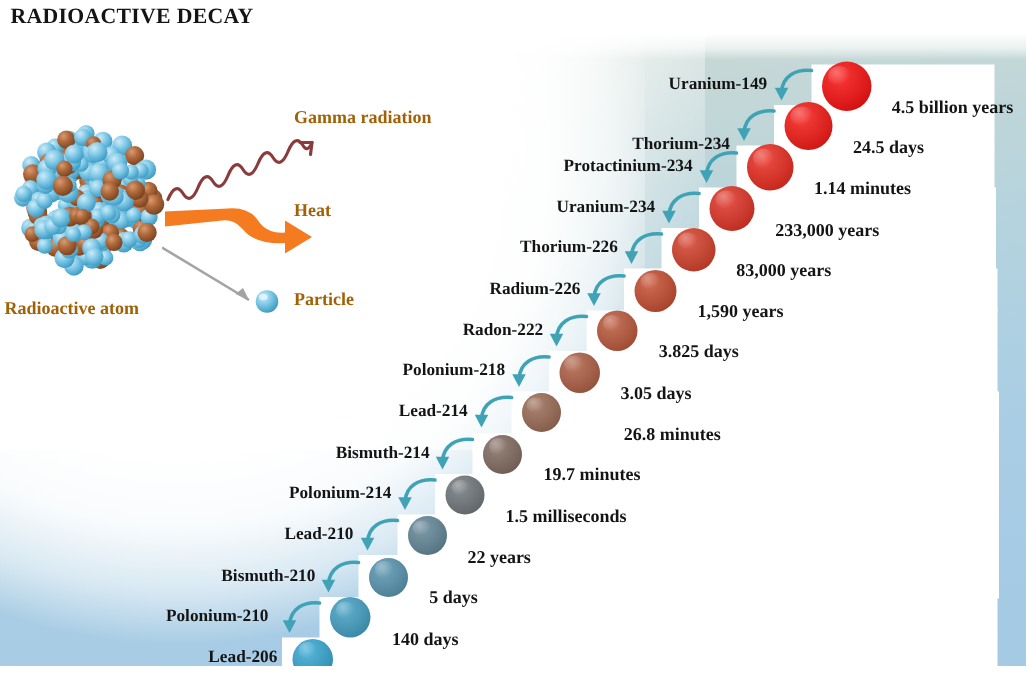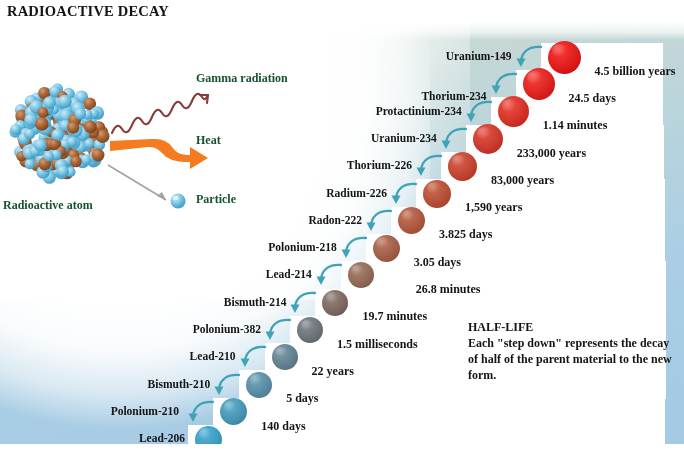--- a/index.html
+++ b/index.html
@@ -73,21 +73,21 @@
     position: absolute;
     left: 4px; top: 78px;
     width: 112px; height: 112px;
   }
   #atom-svg { display: block; }
 
   .left-label {
     position: absolute;
     font-size: 12px;
     font-weight: bold;
-    color: #14532d;
+    color: #a16207;
     white-space: nowrap;
   }
   #label-radioactive-atom { left: 3px;   top: 198px; }
   #label-gamma           { left: 196px; top: 71px; }
   #label-heat            { left: 196px; top: 133px; }
   #label-particle        { left: 196px; top: 192px; }
 
   #emissions-svg {
     position: absolute;
     left: 108px; top: 55px;
@@ -532,21 +532,21 @@
         <path d="M26,3 C15,2 7,7 6,17" fill="none" stroke="#3fa3b5" stroke-width="2.4" stroke-linecap="round"></path>
         <path d="M6,23 L1.5,14.5 L10.5,14.5 Z" fill="#3fa3b5"></path>
       </svg>
       <div class="step-name" style="right: 397.6px; top: 295.7px;">Bismuth-214</div>
       <div class="step-halflife" style="left: 362.4px; top: 309.35px;">19.7 minutes</div>
       <div class="step-circle" style="left: 297px; top: 317px; width: 26px; height: 26px; background: radial-gradient(circle at 36% 30%, rgb(136, 142, 146) 0%, rgb(110, 116, 120) 52%, rgb(84, 90, 94) 100%);"></div>
       <svg class="step-arrow" width="34" height="34" viewBox="0 0 34 34" style="left: 264px; top: 317px;">
         <path d="M26,3 C15,2 7,7 6,17" fill="none" stroke="#3fa3b5" stroke-width="2.4" stroke-linecap="round"></path>
         <path d="M6,23 L1.5,14.5 L10.5,14.5 Z" fill="#3fa3b5"></path>
       </svg>
-      <div class="step-name" style="right: 423px; top: 323px;">Polonium-382</div>
+      <div class="step-name" style="right: 423px; top: 323px;">Polonium-214</div>
       <div class="step-halflife" style="left: 337px; top: 336.65px;">1.5 milliseconds</div>
       <div class="step-circle" style="left: 271.6px; top: 344.3px; width: 26px; height: 26px; background: radial-gradient(circle at 36% 30%, rgb(126, 155, 169) 0%, rgb(100, 129, 143) 52%, rgb(74, 103, 117) 100%);"></div>
       <svg class="step-arrow" width="34" height="34" viewBox="0 0 34 34" style="left: 238.6px; top: 344.3px;">
         <path d="M26,3 C15,2 7,7 6,17" fill="none" stroke="#3fa3b5" stroke-width="2.4" stroke-linecap="round"></path>
         <path d="M6,23 L1.5,14.5 L10.5,14.5 Z" fill="#3fa3b5"></path>
       </svg>
       <div class="step-name" style="right: 448.4px; top: 350.3px;">Lead-210</div>
       <div class="step-halflife" style="left: 311.6px; top: 363.95px;">22 years</div>
       <div class="step-circle" style="left: 246.2px; top: 371.6px; width: 26px; height: 26px; background: radial-gradient(circle at 36% 30%, rgb(116, 167, 189) 0%, rgb(90, 141, 163) 52%, rgb(64, 115, 137) 100%);"></div>
       <svg class="step-arrow" width="34" height="34" viewBox="0 0 34 34" style="left: 213.2px; top: 371.6px;">
@@ -560,18 +560,14 @@
         <path d="M26,3 C15,2 7,7 6,17" fill="none" stroke="#3fa3b5" stroke-width="2.4" stroke-linecap="round"></path>
         <path d="M6,23 L1.5,14.5 L10.5,14.5 Z" fill="#3fa3b5"></path>
       </svg>
       <div class="step-name" style="right: 505px; top: 404.9px;">Polonium-210</div>
       <div class="step-halflife" style="left: 261.3px; top: 418.55px;">140 days</div>
       <div class="step-circle" style="left: 194.9px; top: 425.7px; width: 27px; height: 27px; background: radial-gradient(circle at 36% 30%, rgb(87, 182, 218) 0%, rgb(61, 156, 192) 52%, rgb(35, 130, 166) 100%);"></div>
       <div class="step-name" style="right: 499.1px; top: 432.2px;">Lead-206</div>
       <div class="step-halflife" style="left: 235.9px; top: 445.85px;">stable</div>
     </div>
 
-  <div id="halflife-box">
-    <div id="halflife-heading">HALF-LIFE</div>
-    <div id="halflife-body">Each "step down" represents the decay of half of the parent material to the new form.</div>
-  </div>
 
 </div>
 
 </body></html>

